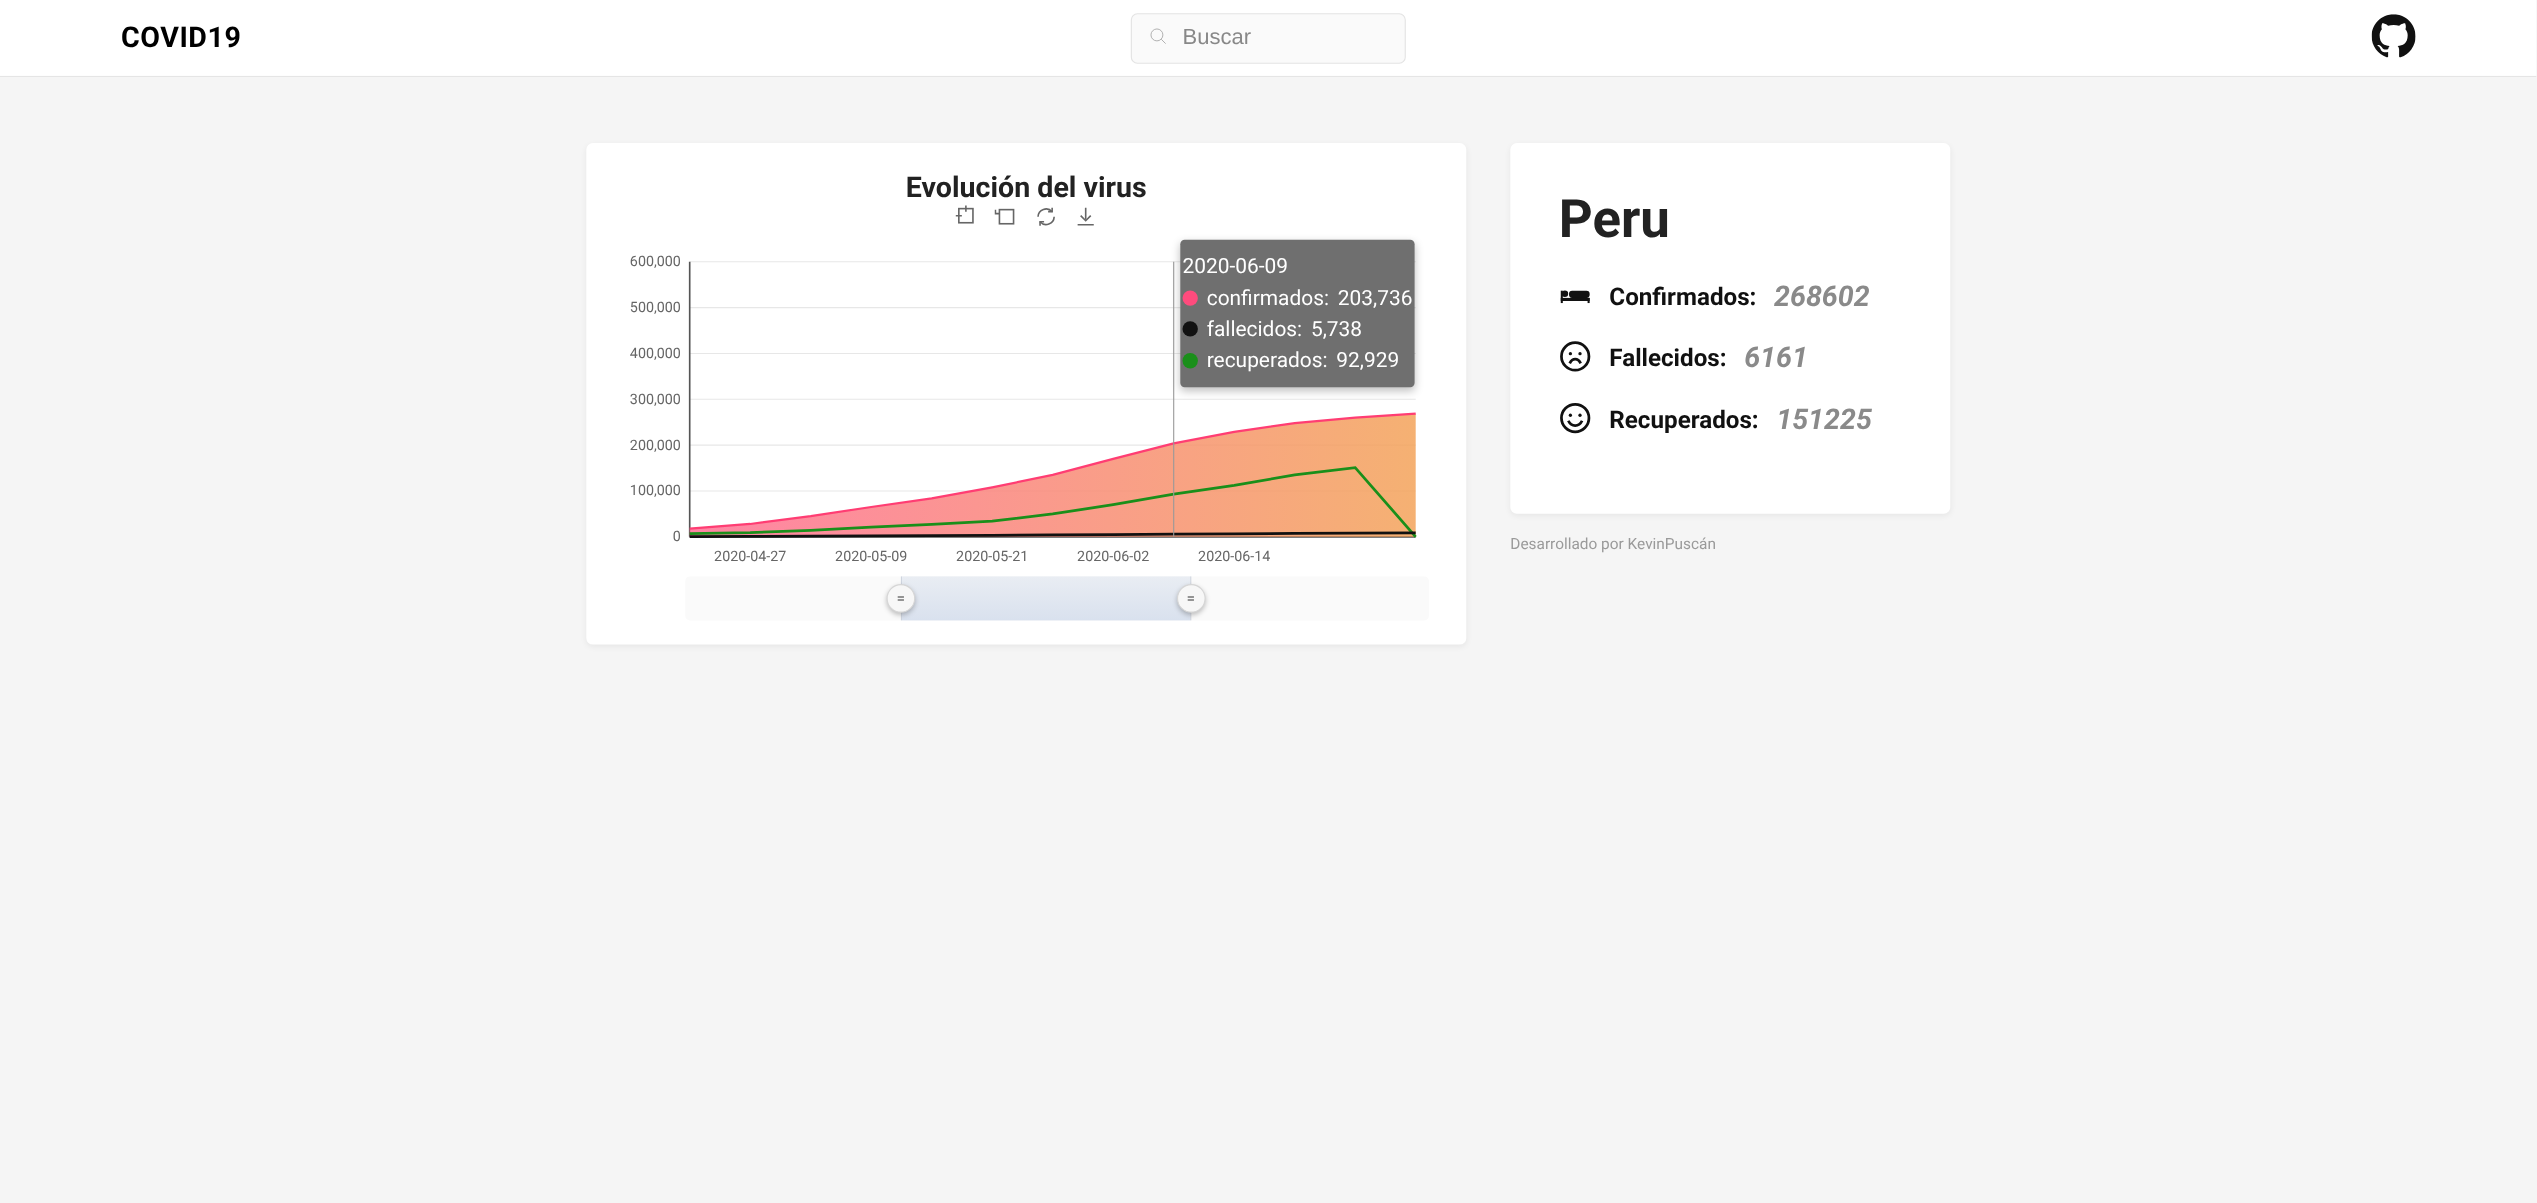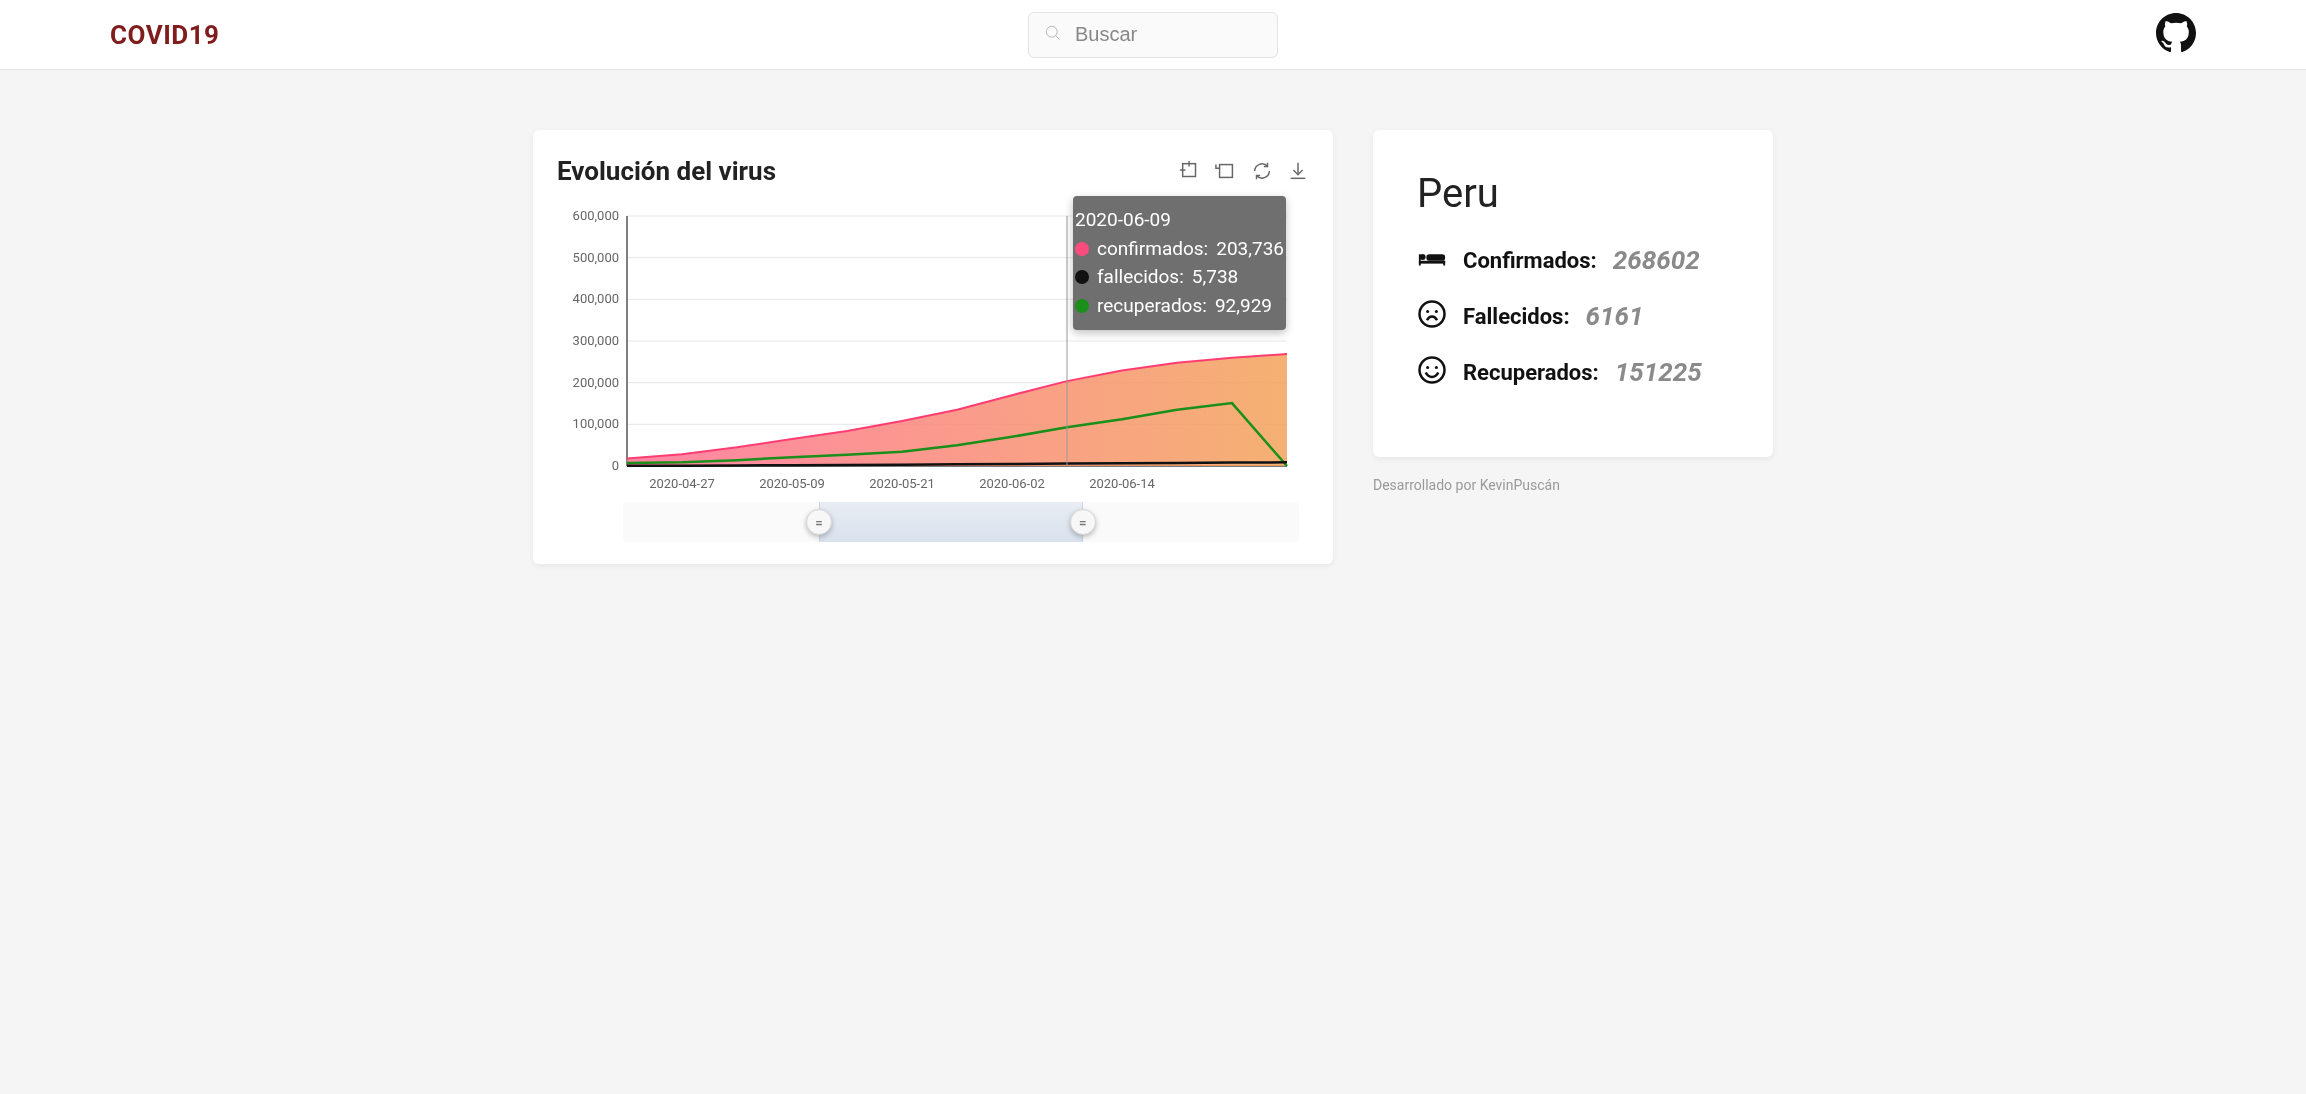--- a/index.html
+++ b/index.html
@@ -6,21 +6,21 @@
   body { font-family: -apple-system, BlinkMacSystemFont, "Segoe UI", Roboto, Helvetica, Arial, sans-serif; background: #f5f5f5; color: #222; }
   header.topbar {
     background: #fff;
     border-bottom: 1px solid #e5e5e5;
     height: 70px;
     display: flex;
     align-items: center;
     padding: 0 110px;
     position: relative;
   }
-  .brand { font-size: 26px; font-weight: 700; color: #7f1d1d; letter-spacing: .5px; text-align: right; }
+  .brand { font-size: 26px; font-weight: 700; color: #000000; letter-spacing: .5px; text-align: right; }
   .search-wrap {
     position: absolute;
     left: 50%; top: 50%; transform: translate(-50%,-50%);
   }
   .search-box {
     display: flex; align-items: center;
     width: 250px; height: 46px;
     background: #fafafa;
     border: 1px solid #e3e3e3;
     border-radius: 6px;
@@ -45,21 +45,21 @@
     align-items: flex-start;
   }
   .card {
     background: #fff;
     border-radius: 6px;
     box-shadow: 0 2px 6px rgba(0,0,0,.06);
   }
   .chart-card { flex: 1 1 800px; padding: 26px 24px 22px; }
   .stats-card { flex: 0 0 400px; padding: 40px 44px 46px; }
 
-  .chart-head { display: flex; align-items: center; justify-content: space-between; margin-bottom: 10px; }
+  .chart-head { display: flex; align-items: center; justify-content: space-between; margin-bottom: 10px; flex-direction: column; }
   .chart-title { font-size: 26px; font-weight: 700; }
   .chart-tools { display: flex; gap: 14px; }
   .chart-tools .tool { width: 22px; height: 22px; cursor: pointer; }
   .chart-tools svg { width: 22px; height: 22px; stroke: #666; fill: none; stroke-width: 1.6; }
 
   .chart-body { position: relative; }
   .chart-svg { display: block; }
 
   .tooltip {
     position: absolute;
@@ -93,21 +93,21 @@
   .zoom-slider .handle {
     position: absolute; top: 50%; transform: translate(-50%,-50%);
     width: 26px; height: 26px; border-radius: 50%;
     background: #f7f7f7; border: 1px solid #d6d6d6;
     box-shadow: 0 2px 5px rgba(0,0,0,.25);
     display: flex; align-items: center; justify-content: center;
     color: #777; font-size: 13px; font-weight: 700;
     cursor: ew-resize;
   }
 
-  .country-name { font-size: 40px; font-weight: 400; margin-bottom: 26px; }
+  .country-name { font-size: 48px; font-weight: 700; margin-bottom: 26px; }
   .stat-row { display: flex; align-items: center; gap: 16px; margin: 22px 0; }
   .stat-row .icon svg { width: 30px; height: 30px; }
   .stat-label { font-size: 22px; font-weight: 700; color: #111; }
   .stat-value { font-size: 26px; font-weight: 700; color: #8a8a8a; font-style: italic; }
 
   .credit { font-size: 14px; color: #9a9a9a; margin-top: 20px; }
 </style>
 </head>
 <body>
 

